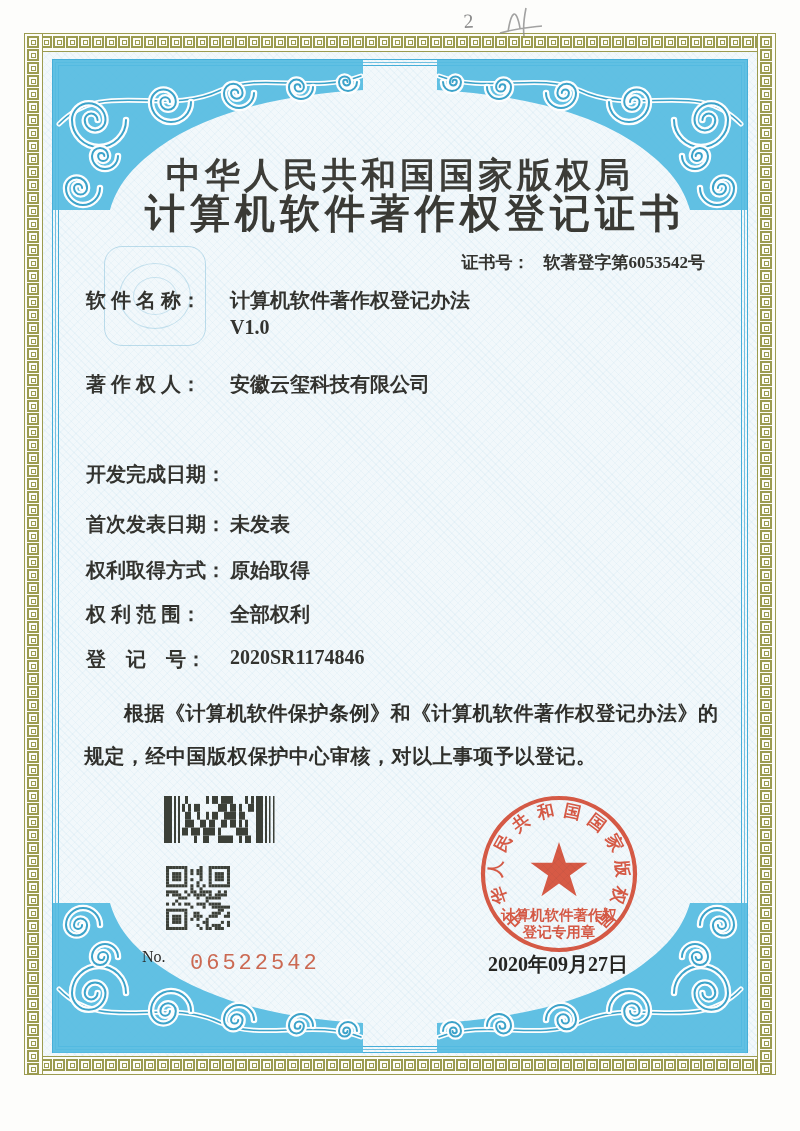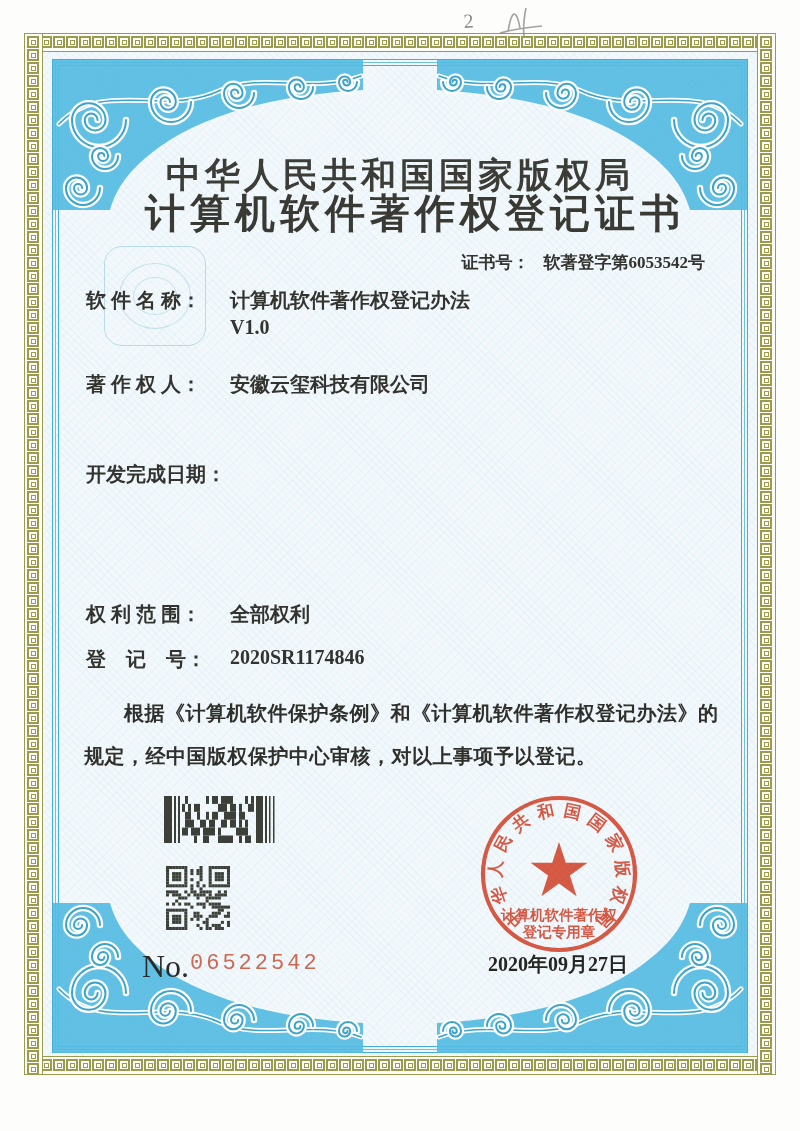--- a/index.html
+++ b/index.html
@@ -34,21 +34,21 @@
   .cert-title{left:0;top:186px;width:100%;text-align:center;font-size:40px;font-weight:bold;
      letter-spacing:5px;color:#3a3a35;padding-left:15px;}
   .certline{left:0;top:251px;width:705px;text-align:right;font-size:17px;font-weight:bold;color:#33332f;}
   .certline .lab{margin-right:14px;}
   .frow{left:0;top:0;width:100%;height:30px;font-size:20px;font-weight:bold;color:#33332f;}
   .frow .lab{position:absolute;left:86px;white-space:pre;}
   .frow .val{position:absolute;left:230px;white-space:pre;}
   .val2{position:absolute;left:230px;font-size:20px;font-weight:bold;color:#33332f;}
   .statement{left:84px;top:692px;width:640px;font-size:20px;font-weight:bold;color:#2f2f2b;
      line-height:43px;text-indent:2em;letter-spacing:.5px;}
-  .serial-no{left:142px;top:948px;font-size:32px;color:#2a2a28;}
+  .serial-no{left:142px;top:948px;font-size:16px;color:#2a2a28;}
   .serial-num{left:190px;top:951px;font-size:22px;letter-spacing:3px;color:#cb6952;
      font-family:"Liberation Mono", monospace;}
   .seal-date{left:468px;top:951px;width:180px;text-align:center;font-size:20px;font-weight:bold;color:#252522;}
   .seal{left:469px;top:784px;mix-blend-mode:multiply;opacity:.93;}
   .watermark{left:104px;top:246px;width:100px;height:98px;border:1px solid rgba(140,195,220,.55);
      border-radius:18px;}
   .watermark .e1{position:absolute;inset:16px 14px;border:1px solid rgba(140,195,220,.45);border-radius:50%;}
   .watermark .e2{position:absolute;inset:30px 28px;border:1px solid rgba(140,195,220,.40);border-radius:50%;}
   .pencil{left:438px;top:0;}
 </style>
@@ -442,20 +442,28 @@
     <span class="lab">软 件 名 称：</span>
     <span class="val">计算机软件著作权登记办法</span>
   </div>
   <div class="abs val2" style="top:316px">V1.0</div>
   <div class="abs frow" style="top:371px">
     <span class="lab">著 作 权 人：</span>
     <span class="val">安徽云玺科技有限公司</span>
   </div>
   <div class="abs frow" style="top:461px">
     <span class="lab">开发完成日期：</span>
+  </div>
+  <div class="abs frow" style="top:511px">
+    <span class="lab">首次发表日期：</span>
+    <span class="val">未发表</span>
+  </div>
+  <div class="abs frow" style="top:557px">
+    <span class="lab">权利取得方式：</span>
+    <span class="val">原始取得</span>
   </div>
   <div class="abs frow" style="top:601px">
     <span class="lab">权 利 范 围：</span>
     <span class="val">全部权利</span>
   </div>
   <div class="abs frow" style="top:646px">
     <span class="lab">登　记　号：</span>
     <span class="val">2020SR1174846</span>
   </div>
 

